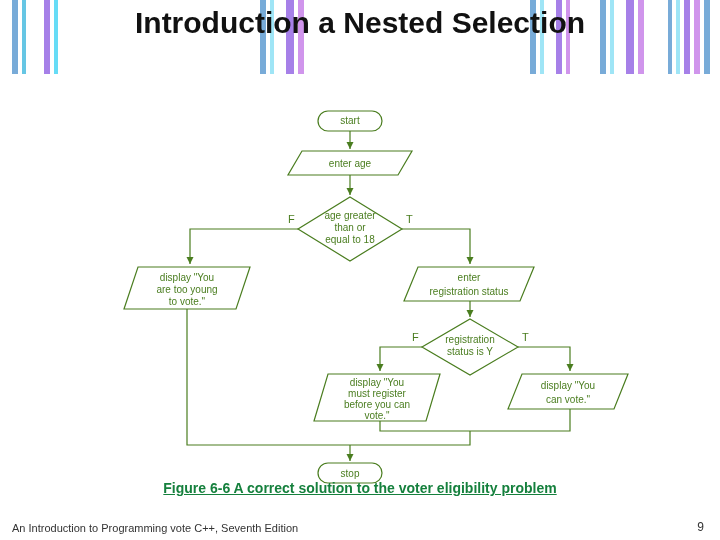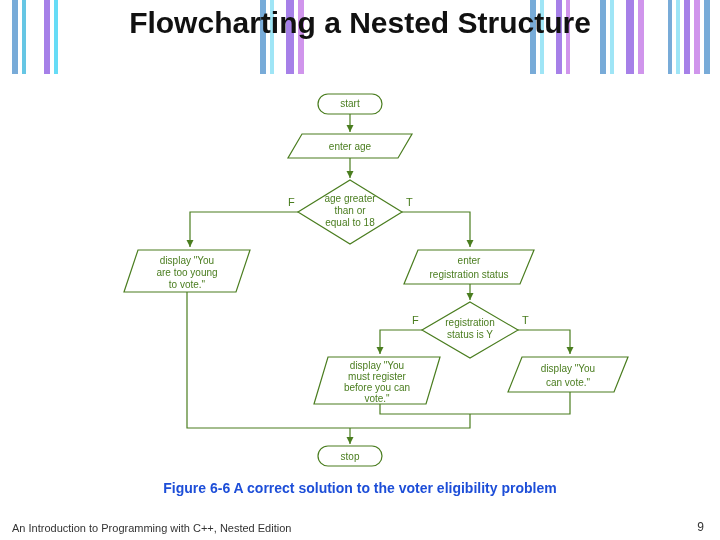--- a/index.html
+++ b/index.html
@@ -1,23 +1,23 @@
 <!DOCTYPE html>
 <html><head>
 <meta charset="utf-8">
 <style>
   * { margin: 0; padding: 0; box-sizing: border-box; }
   html, body { width: 720px; height: 540px; font-family: Arial, Helvetica, sans-serif; background: #fff; }
   .slide { position: relative; width: 720px; height: 540px; overflow: hidden; }
   .decor { position: absolute; top: 0; left: 0; width: 720px; height: 80px; pointer-events: none; }
   .decor span { position: absolute; top: 0; height: 74px; opacity: 0.6; }
   .title { position: absolute; top: 6px; left: 0; width: 720px; text-align: center; font-size: 30px; font-weight: 700; color: #111; font-family: "Trebuchet MS", Verdana, sans-serif; line-height: 1.15; }
-  .diagram { position: absolute; top: 92px; left: 80px; width: 560px; height: 380px; }
+  .diagram { position: absolute; top: 109px; left: 80px; width: 560px; height: 380px; }
   svg { width: 100%; height: 100%; }
-  .caption { position: absolute; left: 0; width: 720px; top: 480px; text-align: center; font-size: 14px; font-weight: 700; color: #1d4ed8; }
+  .caption { position: absolute; left: 0; width: 720px; top: 480px; text-align: center; font-size: 14px; font-weight: 700; color: #15803d; text-decoration: underline; }
   .footer { position: absolute; bottom: 6px; left: 12px; width: 696px; font-size: 11px; color: #333; }
   .pagenum { position: absolute; bottom: 6px; right: 16px; font-size: 12px; color: #333; }
   .flow-text { font-size: 10px; fill: #4a7d1f; font-family: Arial, sans-serif; }
   .branch-label { font-size: 11px; fill: #4a7d1f; }
 </style>
 </head>
 <body>
 
 <div class="slide">
 
@@ -43,21 +43,21 @@
       <span style="left: 626px; width: 8px; background: rgb(106, 43, 217);"></span>
       <span style="left: 638px; width: 6px; background: rgb(177, 79, 224);"></span>
       <span style="left: 668px; width: 4px; background: rgb(30, 115, 190);"></span>
       <span style="left: 676px; width: 4px; background: rgb(95, 211, 240);"></span>
       <span style="left: 684px; width: 6px; background: rgb(106, 43, 217);"></span>
       <span style="left: 694px; width: 6px; background: rgb(177, 79, 224);"></span>
       <span style="left: 704px; width: 6px; background: rgb(30, 115, 190);"></span>
     </div>
 
   <h1 class="title">
-    <span>Flowcharting a Nested Structure</span><br>
+    <span>Introduction a Nested Selection</span><br>
   </h1>
 
   <div class="diagram">
     <svg viewBox="0 0 560 380">
       <defs>
         <marker id="ah" markerWidth="8" markerHeight="8" refX="6" refY="3" orient="auto">
           <path d="M0,0 L6,3 L0,6 Z" fill="#4a7d1f"></path>
         </marker>
       </defs>
 
@@ -118,15 +118,15 @@
       <polyline points="107,200 107,336 270,336" fill="none" stroke="#4a7d1f" stroke-width="1.2"></polyline>
 
       <line x1="270" y1="336" x2="270" y2="352" stroke="#4a7d1f" stroke-width="1.2" marker-end="url(#ah)"></line>
 
       <rect x="238" y="354" width="64" height="20" rx="10" ry="10" fill="none" stroke="#4a7d1f" stroke-width="1.2"></rect>
       <text x="270" y="368" text-anchor="middle" class="flow-text">stop</text>
     </svg>
   </div>
 
   <div class="caption">Figure 6-6 A correct solution to the voter eligibility problem</div>
-  <div class="footer">An Introduction to Programming with C++, Nested Edition</div>
+  <div class="footer">An Introduction to Programming vote C++, Seventh Edition</div>
   <div class="pagenum">9</div>
 </div>
 
 </body></html>

